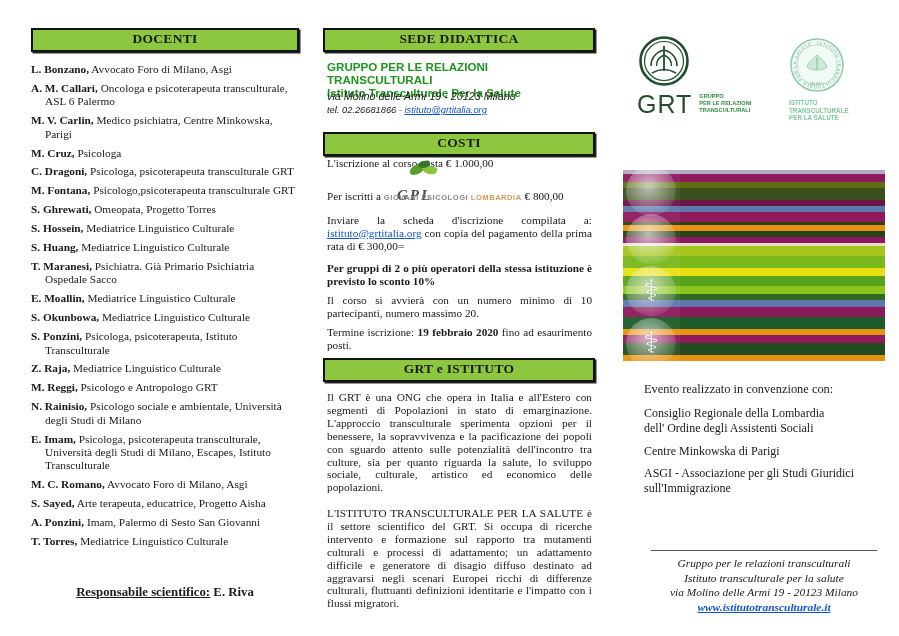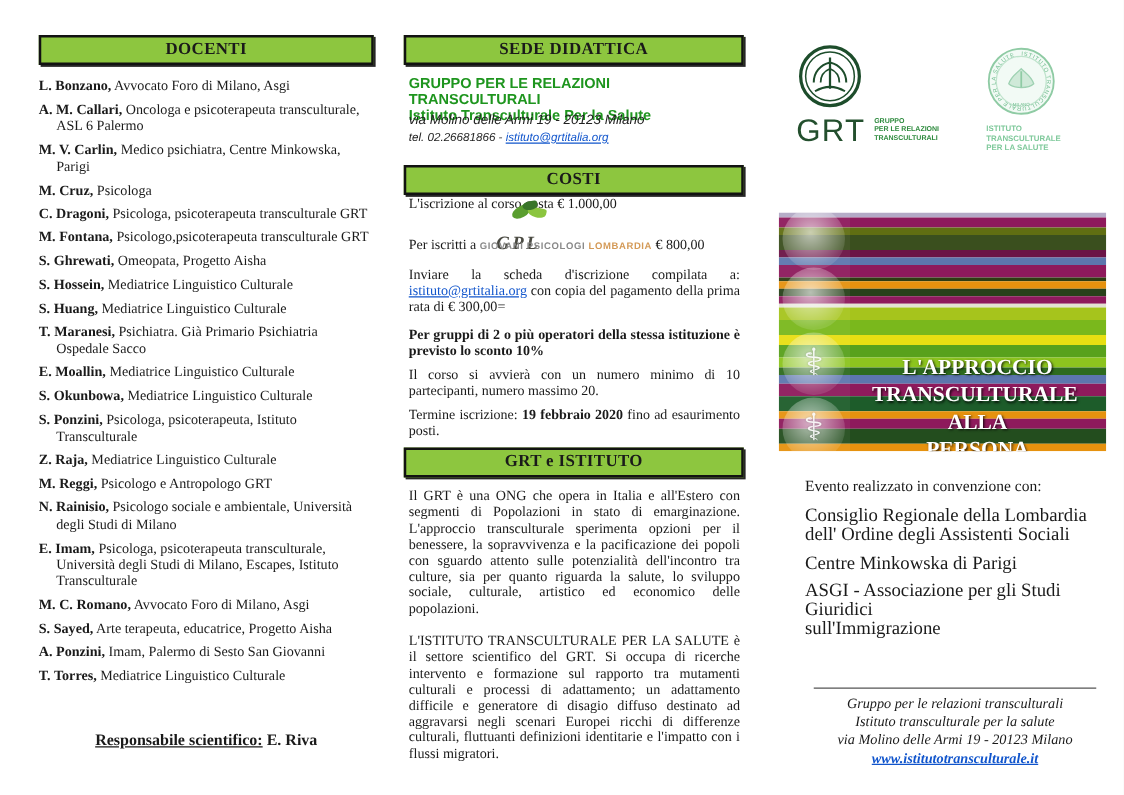--- a/index.html
+++ b/index.html
@@ -85,21 +85,21 @@
             color: #fff; font-weight: 700; text-shadow: 1px 1px 2px rgba(0,0,0,.8); }
   .p-head .l1 { font-size: 13.3px; letter-spacing: .3px; }
   .p-head .l2 { font-size: 12.2px; margin-top: 4px; }
   .p-head .l3 { font-size: 11.6px; margin-top: 5px; }
   .p-title { position: absolute; left: 58px; right: 2px; top: 113px; text-align: center;
              color: #fff; font-weight: 700; font-size: 17.2px; line-height: 22px;
              text-shadow: 1px 1px 2px rgba(0,0,0,.8); }
 
   .evento { position: absolute; left: 21px; top: 352px; width: 240px; font-size: 12.4px; }
   .conv-list { position: absolute; left: 21px; top: 376px; width: 240px; }
-  .conv-item { font-size: 15px; line-height: 14.8px; margin-bottom: 8px; white-space: pre-line; }
+  .conv-item { font-size: 12px; line-height: 14.8px; margin-bottom: 8px; white-space: pre-line; }
   .footerbox { position: absolute; left: 28px; top: 520px; width: 226px;
                border-top: 1.4px solid #555; padding-top: 5px; text-align: center;
                font-style: italic; font-size: 11.4px; line-height: 14.6px; }
   .footer-link { font-weight: 700; }
 </style>
 </head>
 <body>
 
 <div class="page">
 
@@ -132,21 +132,21 @@
           <span>Psicologa, psicoterapeuta transculturale GRT</span>
         </div>
 
         <div class="doc-item">
           <b>M. Fontana,</b>
           <span>Psicologo,psicoterapeuta transculturale GRT</span>
         </div>
 
         <div class="doc-item">
           <b>S. Ghrewati,</b>
-          <span>Omeopata, Progetto Aisha</span>
+          <span>Omeopata, Progetto Torres</span>
         </div>
 
         <div class="doc-item">
           <b>S. Hossein,</b>
           <span>Mediatrice Linguistico Culturale</span>
         </div>
 
         <div class="doc-item">
           <b>S. Huang,</b>
           <span>Mediatrice Linguistico Culturale</span>
@@ -352,25 +352,20 @@
           <div class="stripe" style="height: 12px; background: rgb(35, 77, 30);"></div>
 
           <div class="stripe" style="height: 6px; background: rgb(230, 146, 14);"></div>
         </div>
       <div class="strip">
         <span class="orb orb1"></span>
         <span class="orb orb2"></span>
         <span class="orb orb3">⚕</span>
         <span class="orb orb4">⚕</span>
       </div>
-      <div class="p-title">
-        <div>L'APPROCCIO</div>
-        <div>TRANSCULTURALE&nbsp; ALLA</div>
-        <div>PERSONA</div>
-      </div>
     </div>
 
     <div class="evento">Evento realizzato in convenzione con:</div>
     <div class="conv-list">
 
         <div class="conv-item">Consiglio Regionale della Lombardia
 dell' Ordine degli Assistenti Sociali</div>
 
         <div class="conv-item">Centre Minkowska di Parigi</div>
 

